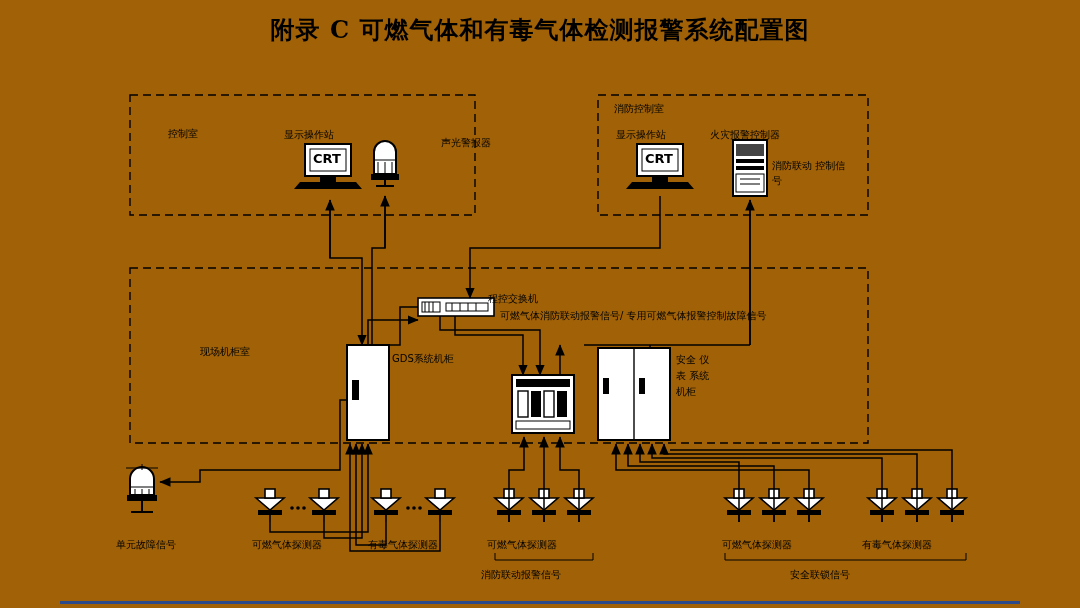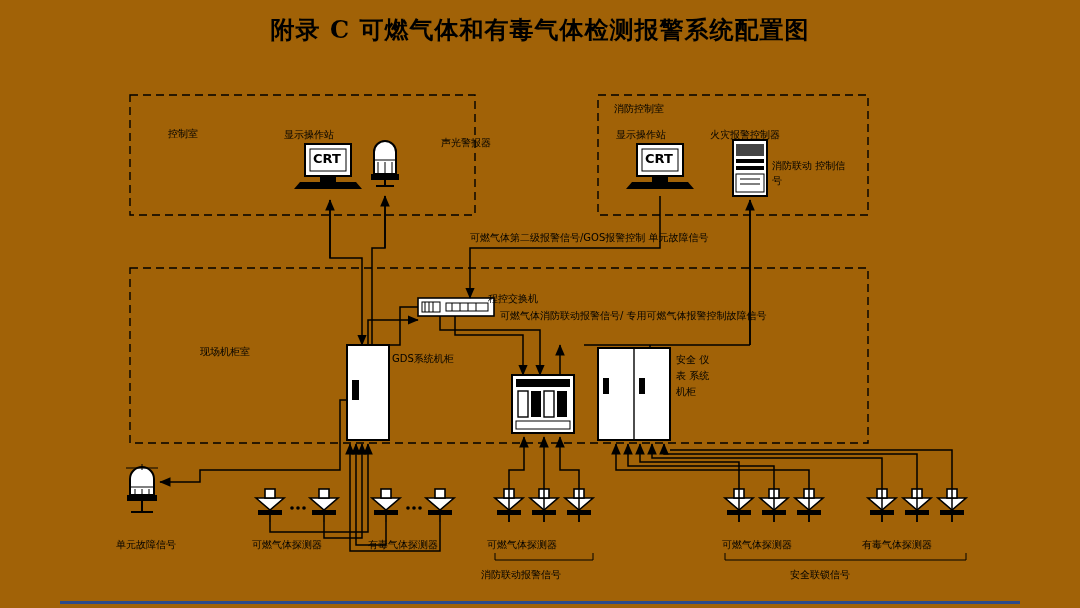--- a/index.html
+++ b/index.html
@@ -311,22 +311,20 @@
   <div class="lbl" style="left:396px; top:136px;margin-left:45px;">声光警报器</div>
 
   <div class="lbl" style="left:616px; top:128px;">显示操作站</div>
   <div class="lbl" style="left:645px; top:152px; font-weight:bold; font-size:13px;">CRT</div>
 
   <div class="lbl" style="left:710px; top:128px;">火灾报警控制器</div>
 
   <div class="lbl wrap" style="left:772px; top:158px; width:74px; line-height:15px;">消防联动
 控制信号</div>
 
-  <div class="lbl wrap" style="left:470px; top:230px; width:340px; line-height:16px;">可燃气体第二级报警信号/GOS报警控制
-单元故障信号</div>
 
   <div class="lbl" style="left:488px; top:292px;">程控交换机</div>
 
   <div class="lbl wrap" style="left:500px; top:308px; width:270px; line-height:16px;">可燃气体消防联动报警信号/
 专用可燃气体报警控制故障信号</div>
 
   <div class="lbl" style="left:392px; top:352px;">GDS系统机柜</div>
 
 
   <div class="lbl wrap" style="left:676px; top:352px; width:36px; line-height:16px;">安全

